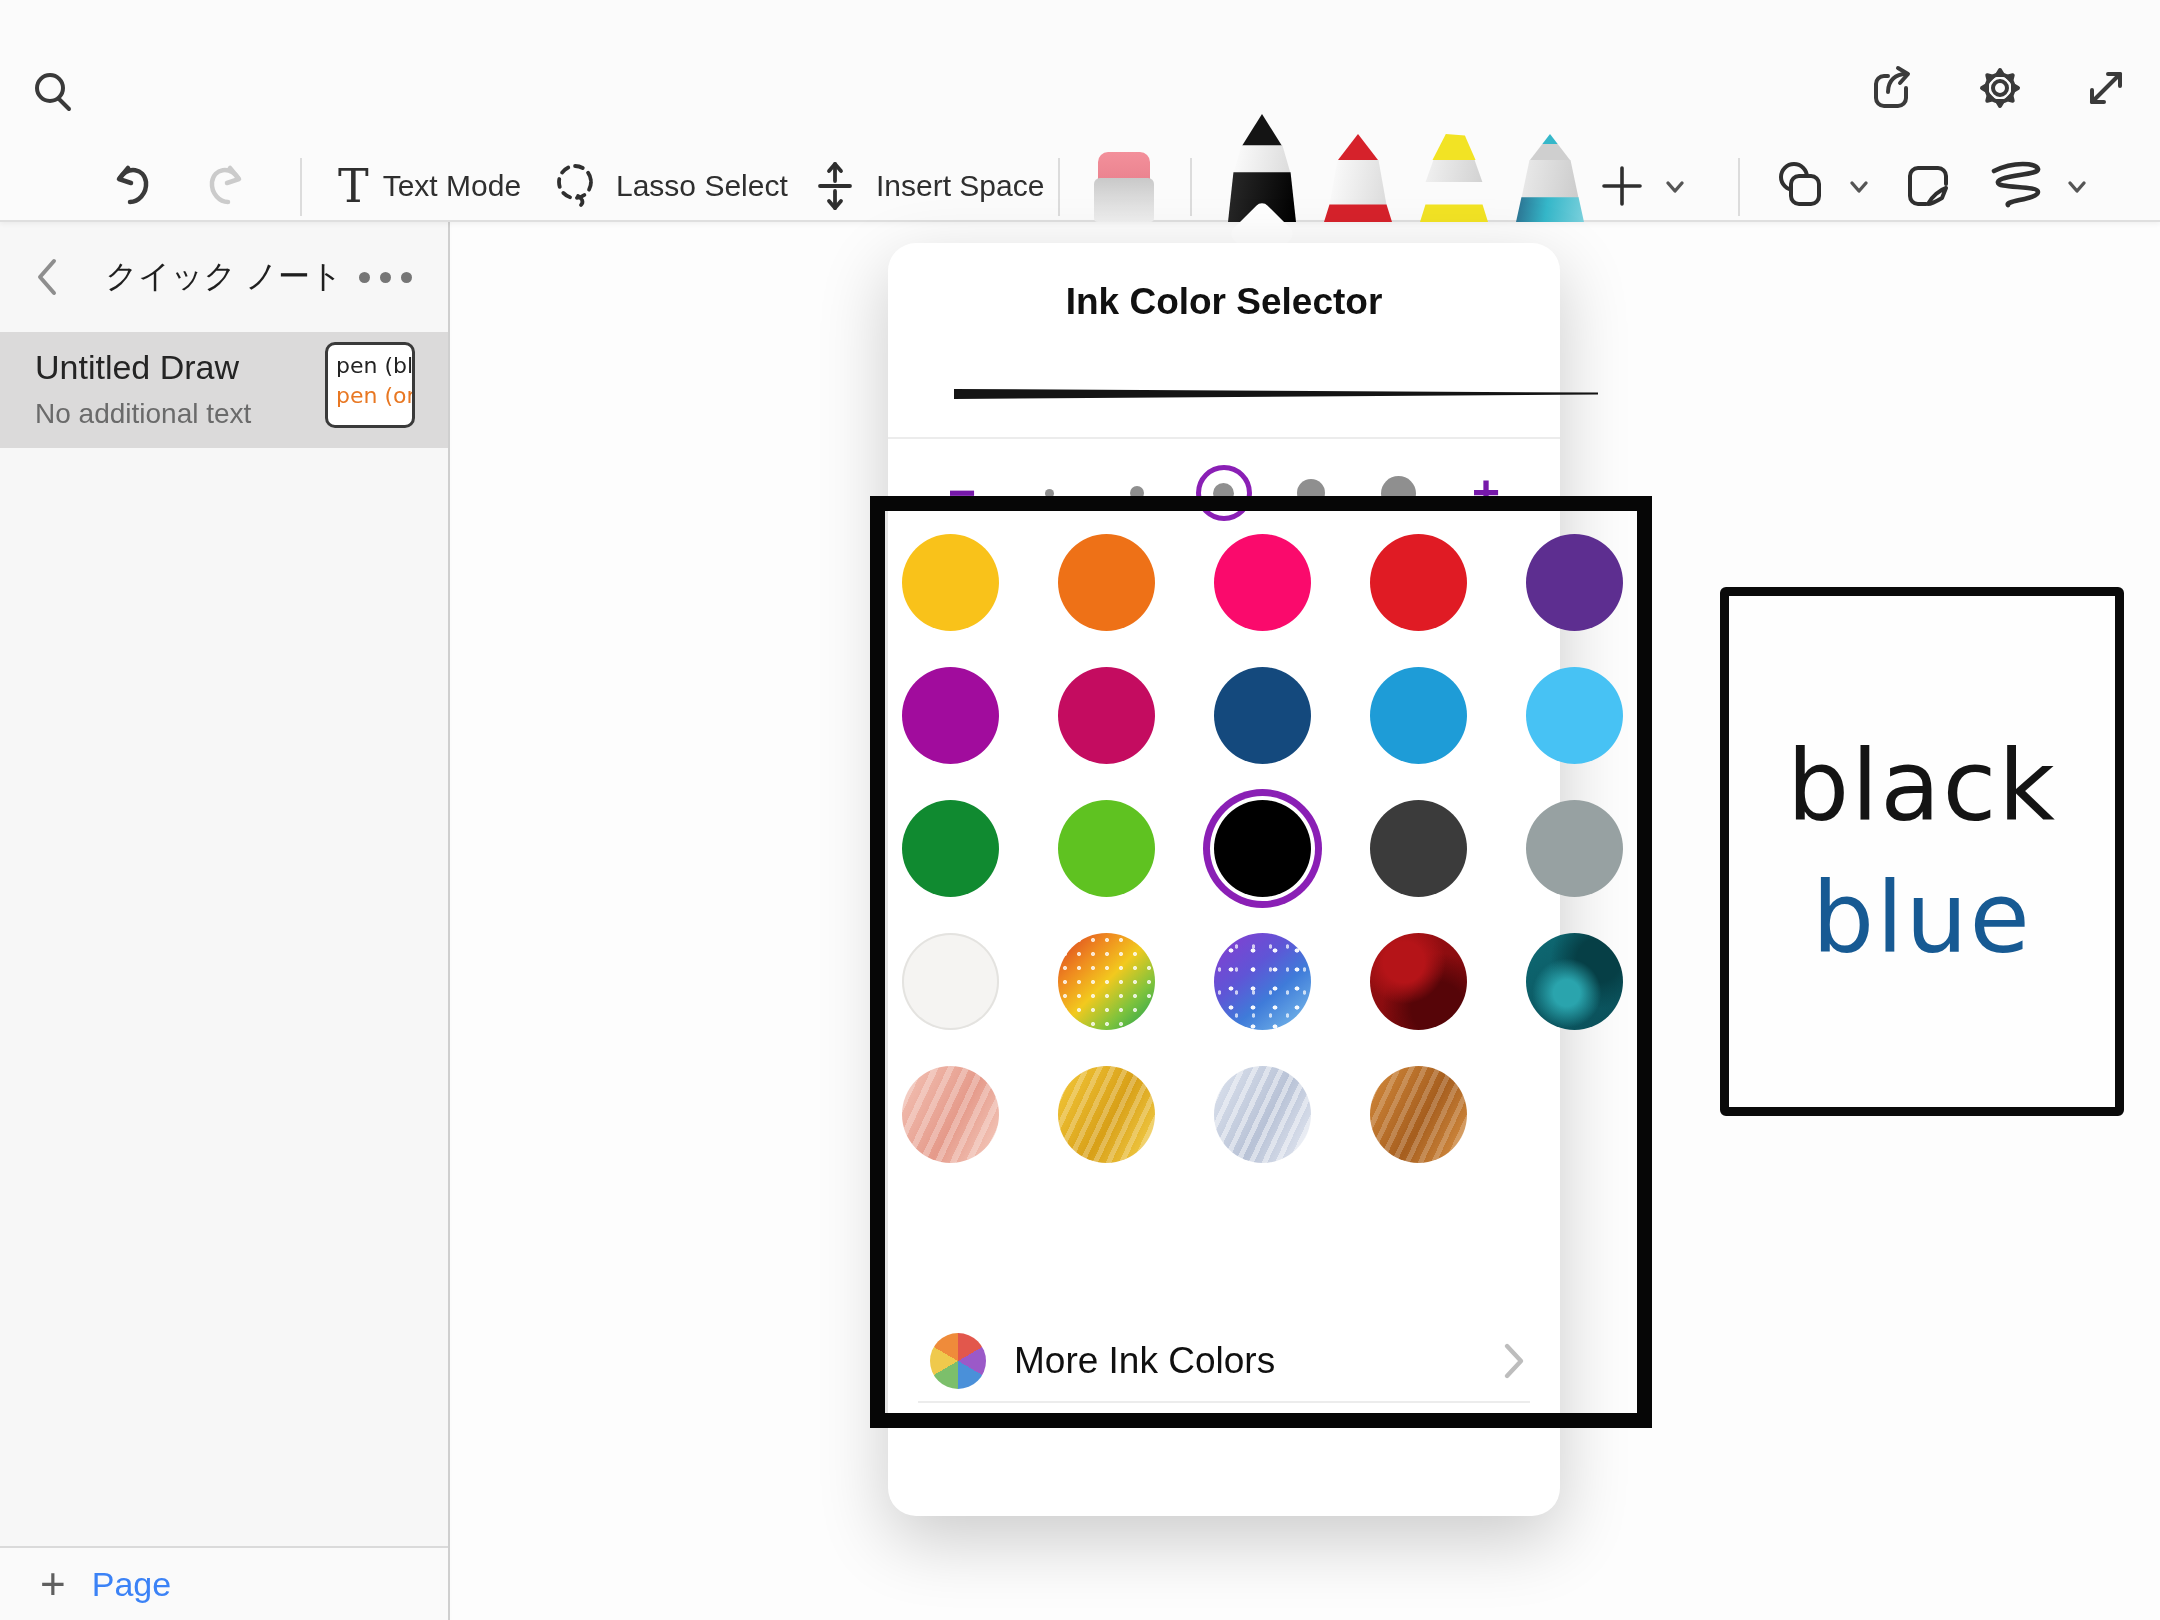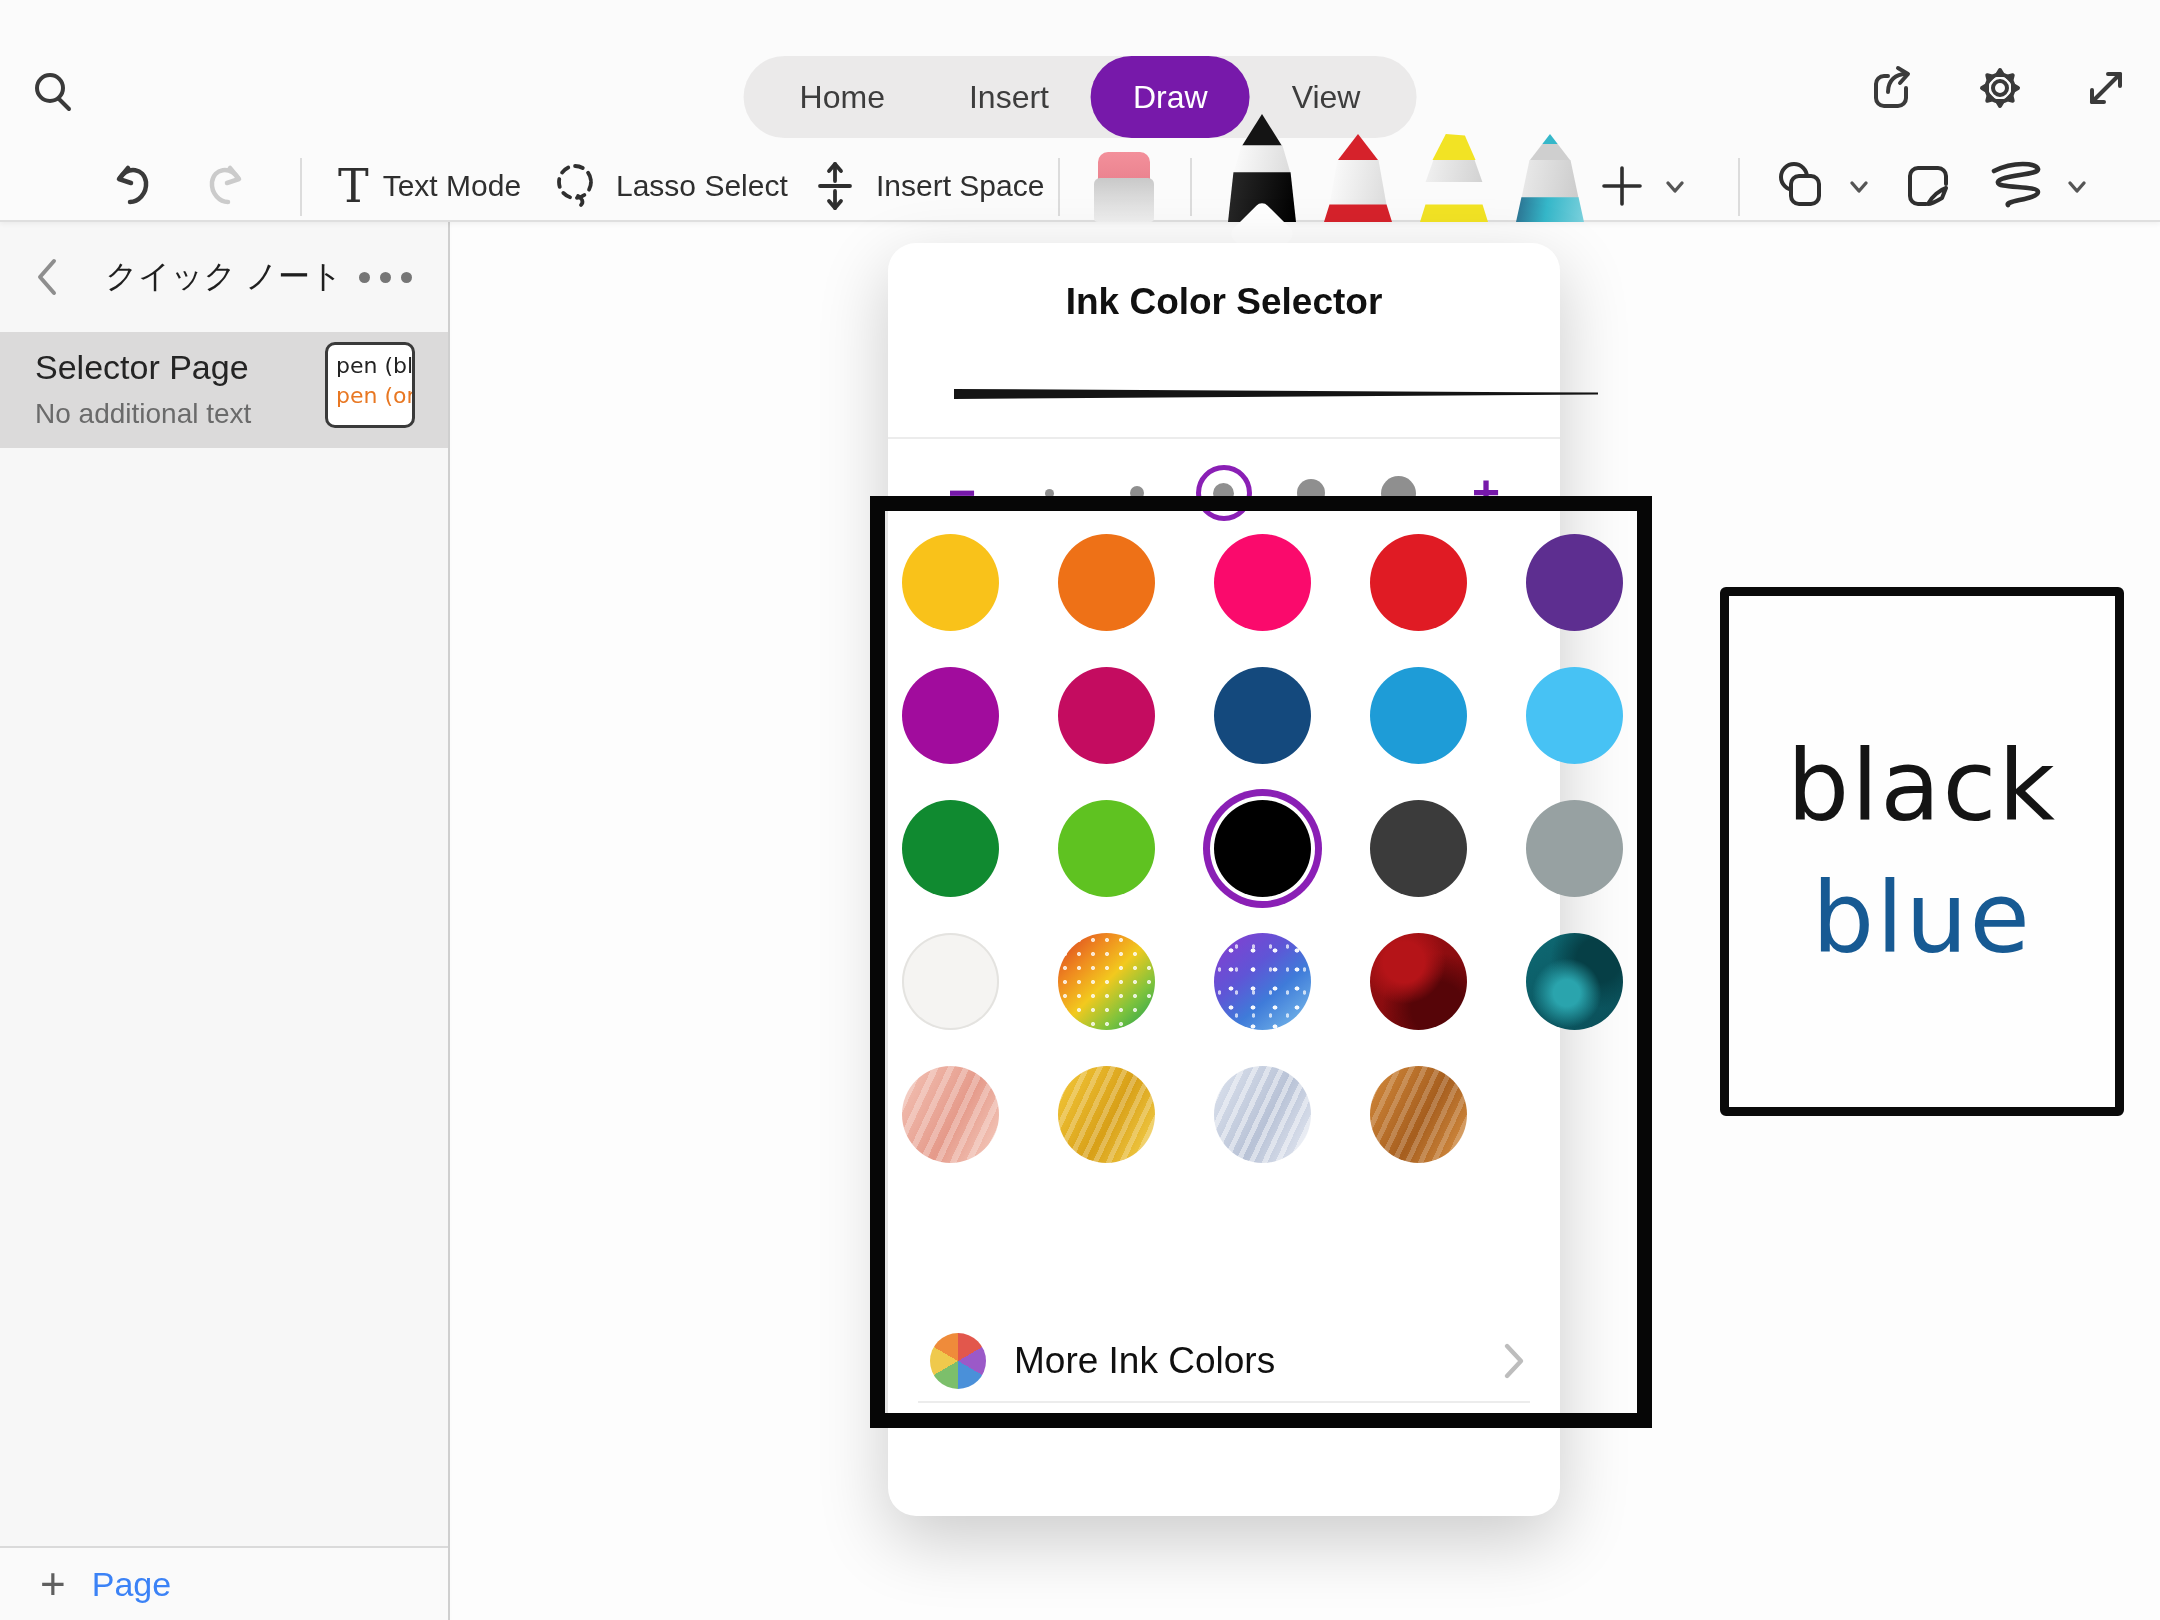--- a/index.html
+++ b/index.html
@@ -133,34 +133,20 @@
 
 <div class="chrome">
 
   <div class="search-btn">
     <svg width="52" height="52" viewBox="0 0 52 52" fill="none" stroke="#3A3A3A" stroke-width="4" stroke-linecap="round">
       <circle cx="22" cy="20" r="13"></circle>
         <line x1="31" y1="31" x2="41" y2="41"></line>
     </svg>
   </div>
 
-  <div class="tabbar">
-    <div class="tab">
-        <span>Home</span>
-      </div>
-    <div class="tab">
-        <span>Insert</span>
-      </div>
-    <div class="tab active">
-        <span>Draw</span>
-      </div>
-    <div class="tab">
-        <span>View</span>
-      </div>
-  </div>
 
   <div class="chrome-right">
     <span>
       <svg width="52" height="52" viewBox="0 0 52 52" fill="none" stroke="#3A3A3A" stroke-width="4" stroke-linecap="round" stroke-linejoin="round">
         <path d="M38 26 v10 a8 8 0 0 1 -8 8 h-14 a8 8 0 0 1 -8 -8 v-14 a8 8 0 0 1 8 -8 h4"></path>
         <path d="M20 30 c0 -12 8 -18 18 -18"></path>
           <polyline points="30,6 40,12 32,21"></polyline>
       </svg>
     </span>
     <span>
@@ -296,21 +282,21 @@
     </span>
     <span class="sb-title">クイック ノート</span>
     <span class="sb-more">
         <i></i>
         <i></i>
         <i></i>
       </span>
   </div>
 
   <div class="page-item">
-    <div class="pi-title">Selector Page</div>
+    <div class="pi-title">Untitled Draw</div>
     <div class="pi-sub">No additional text</div>
     <div class="pi-thumb" id="thumb-lines">
         <span style="color: rgb(34, 34, 34);">pen (bl</span>
         <span style="color: rgb(232, 119, 34);">pen (or</span>
       </div>
   </div>
 
   <div class="sb-footer">
     <span class="pluss">+</span>
     <span class="plabel">Page</span>

